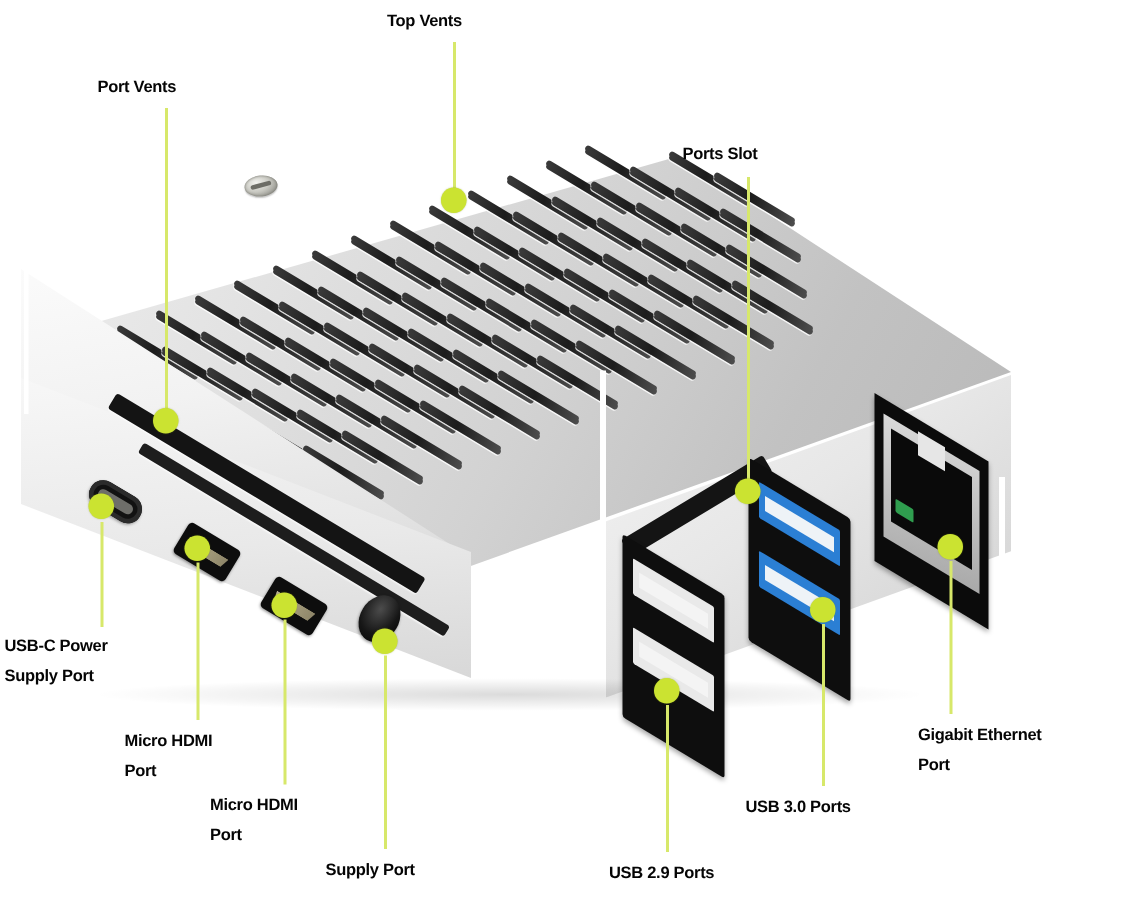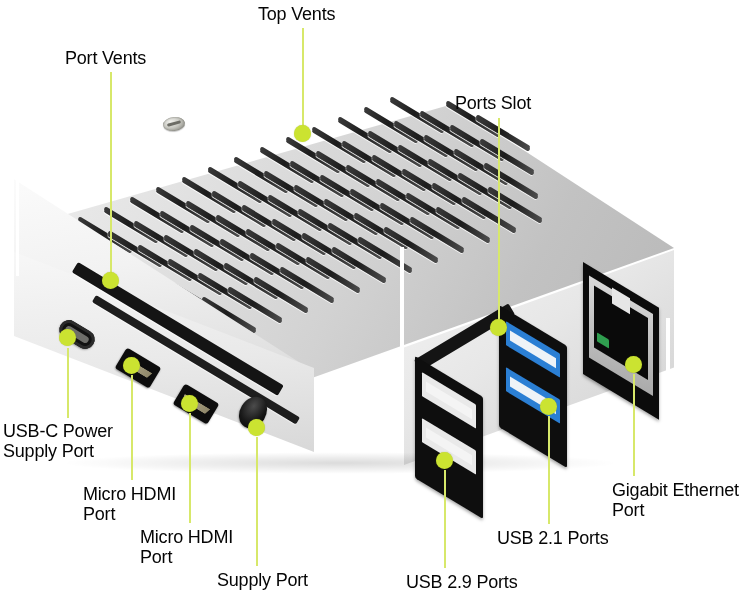--- a/index.html
+++ b/index.html
@@ -15,22 +15,22 @@
     width: 751px;
     height: 600px;
     background: #ffffff;
     overflow: hidden;
   }
 
   
   .callout-label {
     position: absolute;
     font-family: "Liberation Sans", "DejaVu Sans", sans-serif;
-    font-weight: normal;
-    font-size: 18px;
+    font-weight: bold;
+    font-size: 11px;
     line-height: 20px;
     color: #050505;
     letter-spacing: -0.2px;
     white-space: pre-line;
     text-rendering: optimizeLegibility;
     z-index: 40;
   }
 
   
   .leader-line {
@@ -486,20 +486,20 @@
       <div class="callout-label" style="left: 140px; top: 527px; color: rgb(5, 5, 5);">Micro HDMI
 Port</div>
       <div class="leader-line" style="left: 256px; top: 437px; height: 129px; background: rgb(215, 232, 106);"></div>
       <div class="leader-dot" style="left: 248px; top: 419px; background: rgb(203, 227, 49);"></div>
       <div class="callout-label" style="left: 217px; top: 570px; color: rgb(5, 5, 5);">Supply Port</div>
       <div class="leader-line" style="left: 444px; top: 470px; height: 98px; background: rgb(215, 232, 106);"></div>
       <div class="leader-dot" style="left: 436px; top: 452px; background: rgb(203, 227, 49);"></div>
       <div class="callout-label" style="left: 406px; top: 572px; color: rgb(5, 5, 5);">USB 2.9 Ports</div>
       <div class="leader-line" style="left: 548px; top: 416px; height: 108px; background: rgb(215, 232, 106);"></div>
       <div class="leader-dot" style="left: 540px; top: 398px; background: rgb(203, 227, 49);"></div>
-      <div class="callout-label" style="left: 497px; top: 528px; color: rgb(5, 5, 5);">USB 2.1 Ports</div>
+      <div class="callout-label" style="left: 497px; top: 528px; color: rgb(5, 5, 5);">USB 3.0 Ports</div>
       <div class="leader-line" style="left: 633px; top: 374px; height: 102px; background: rgb(215, 232, 106);"></div>
       <div class="leader-dot" style="left: 625px; top: 356px; background: rgb(203, 227, 49);"></div>
       <div class="callout-label" style="left: 612px; top: 480px; color: rgb(5, 5, 5);">Gigabit Ethernet
 Port</div>
     </div>
 
 </div>
 
 </body></html>

